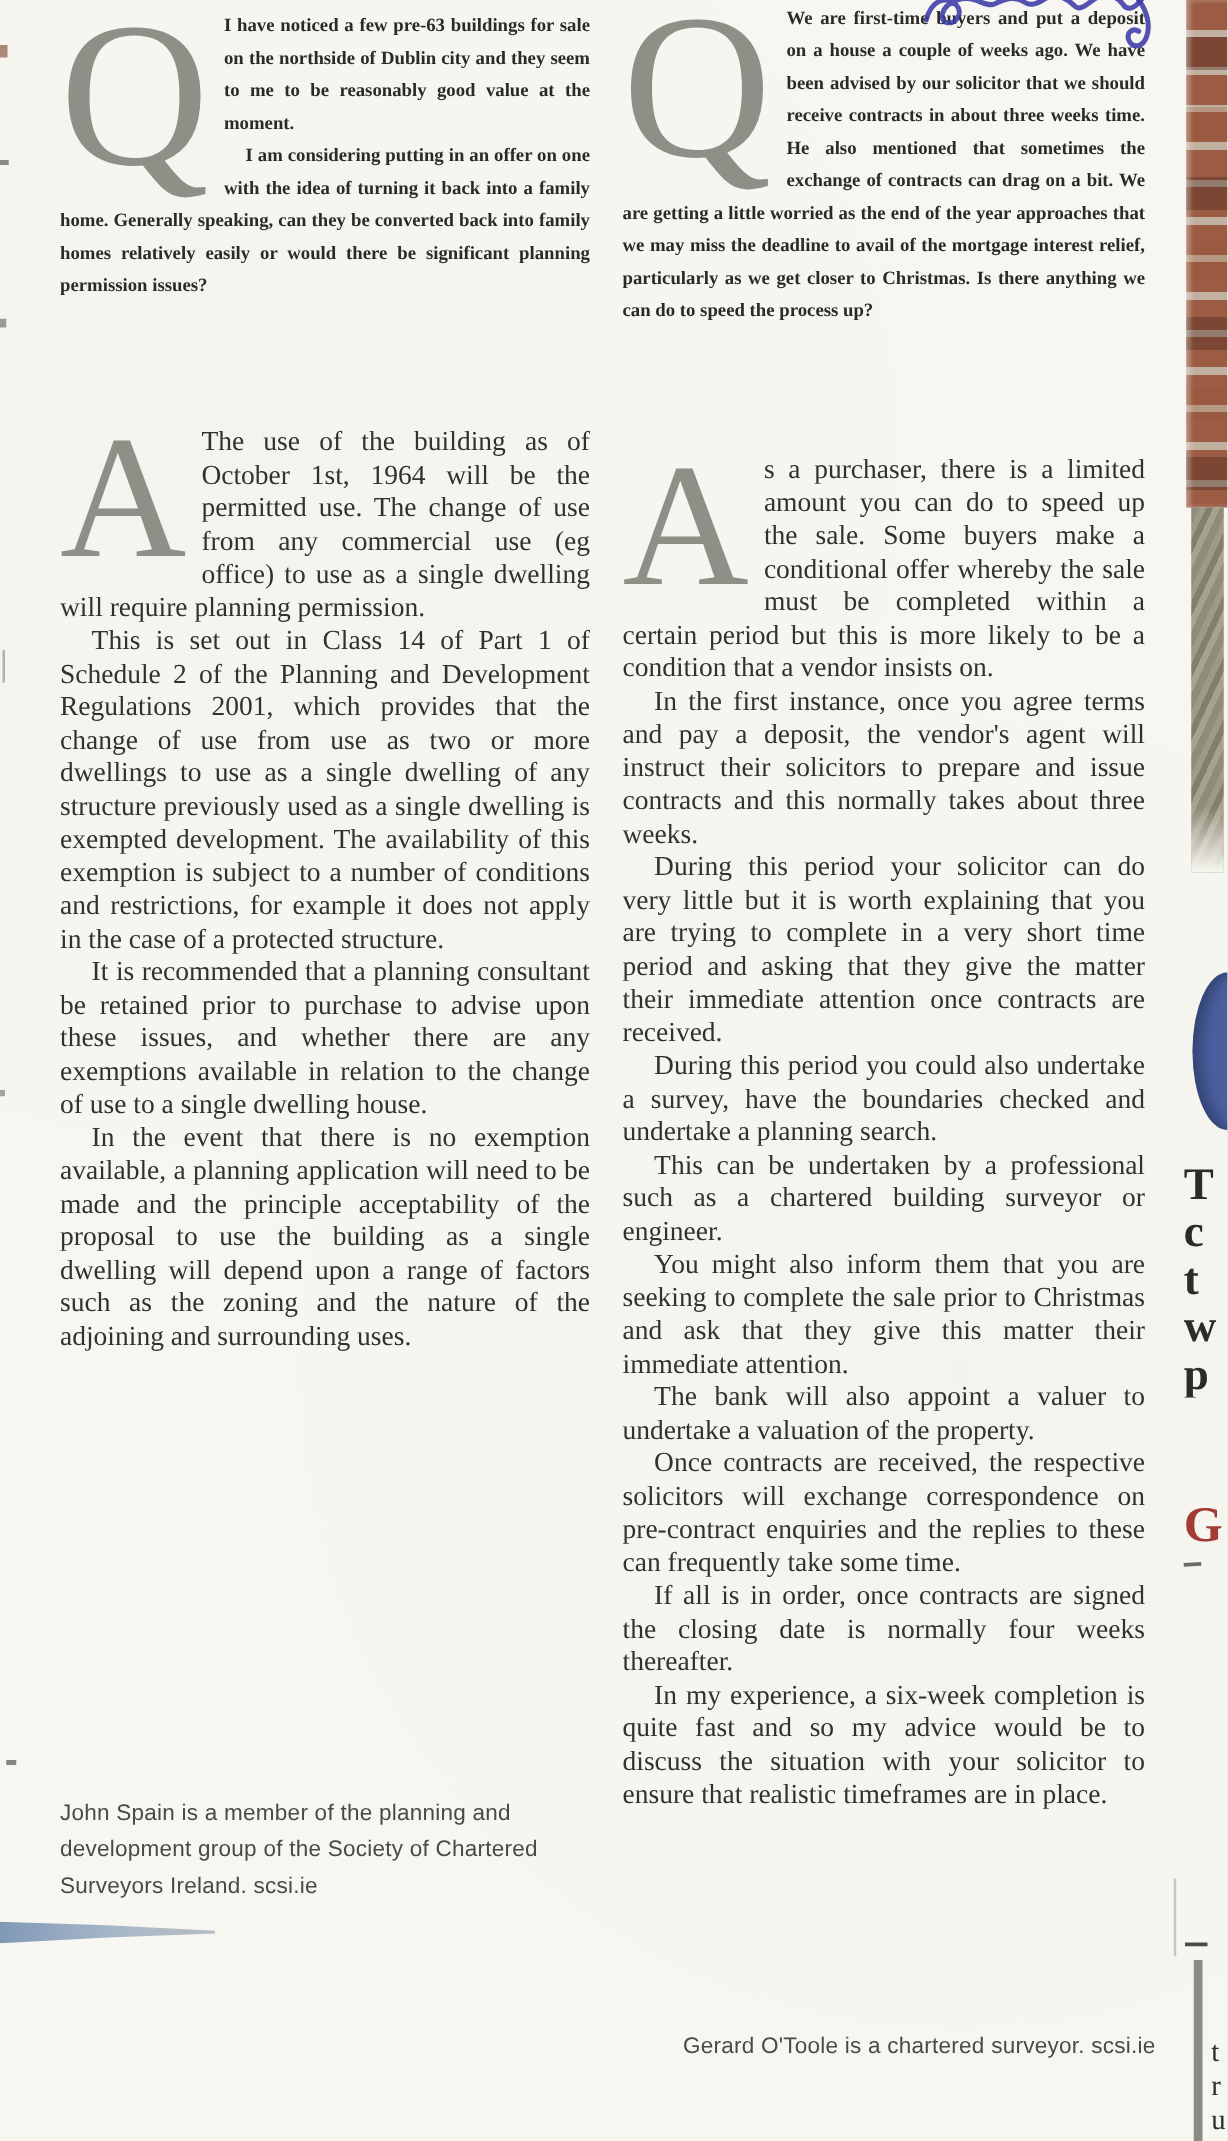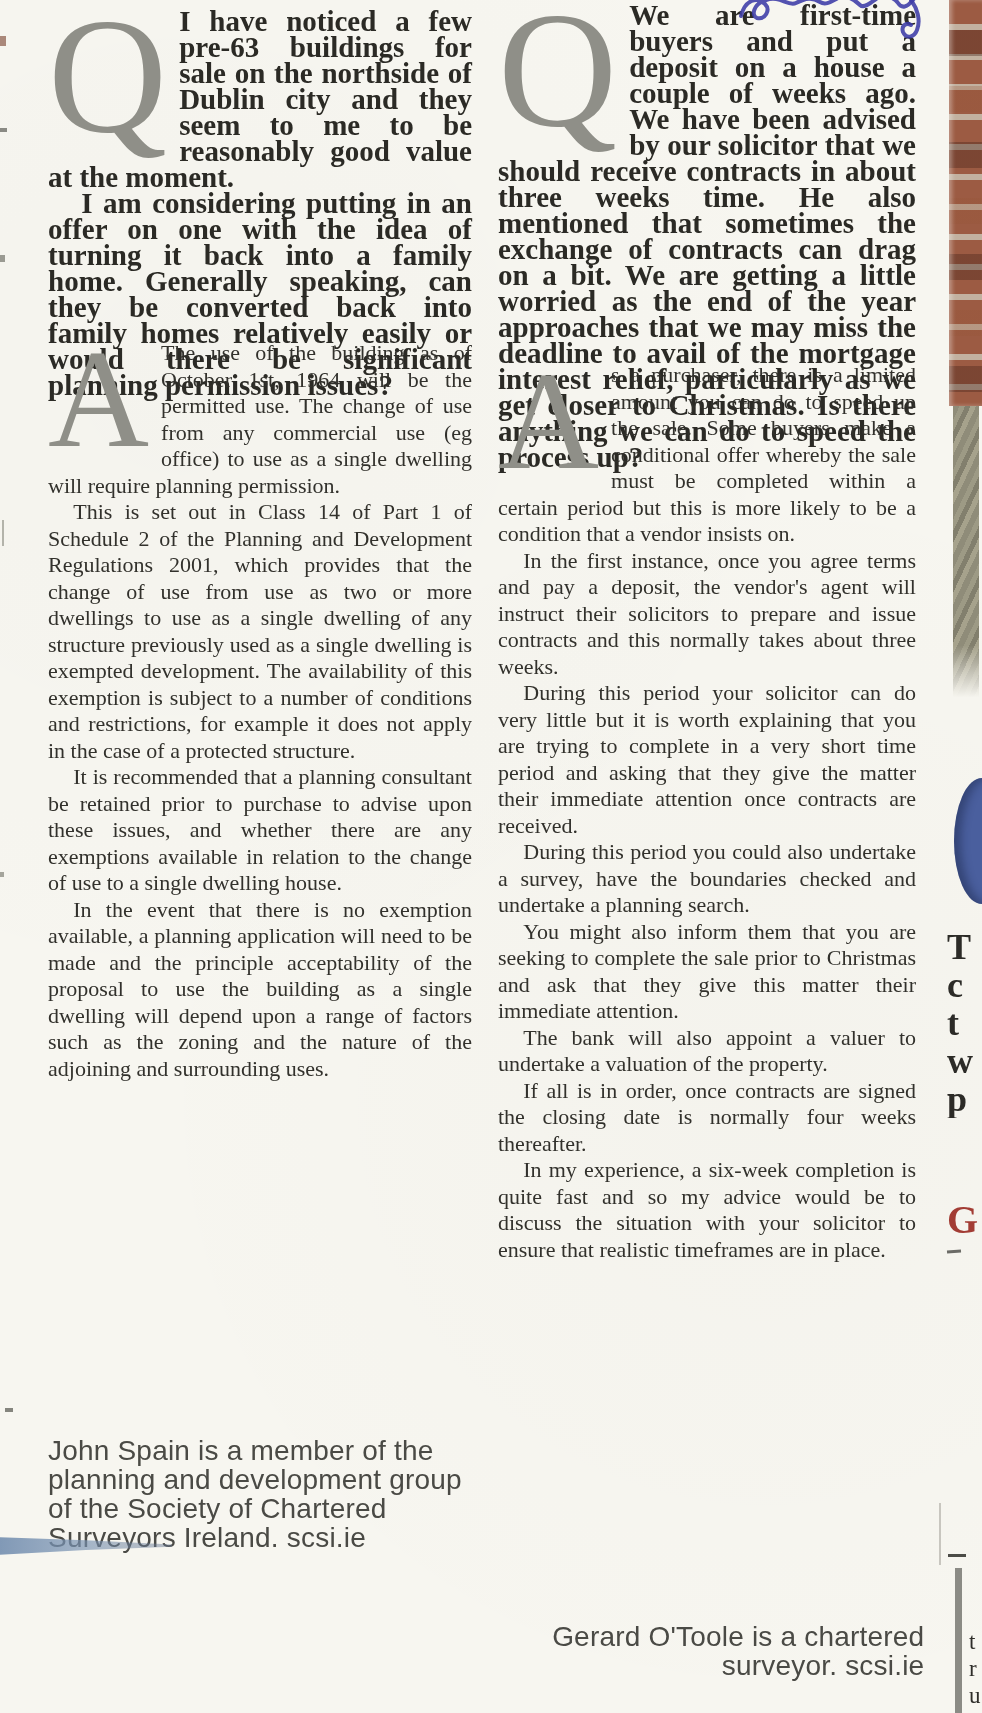--- a/index.html
+++ b/index.html
@@ -14,30 +14,30 @@
     color:#32312c;
   }
   .col{position:absolute;}
   .col-left{left:48px;top:8px;width:424px;}
   .col-right{left:498px;top:2px;width:418px;}
   .qblock,.ablock{position:absolute;left:0;width:100%;}
   .qblock{top:0;}
   .col-left .ablock{top:332px;max-height:1085px;overflow:hidden;}
   .col-right .ablock{top:360px;max-height:1252px;overflow:hidden;}
   p.q,p.a{margin:0;text-align:justify;}
-  p.q{font-weight:700;font-size:29px;line-height:26px;color:#2b2a25;}
+  p.q{font-weight:700;font-size:15px;line-height:26px;color:#2b2a25;}
   p.a{font-size:22px;line-height:26.5px;}
   p.indent{text-indent:1.15em;}
   .dc{float:left;font-family:"Liberation Serif",serif;color:#8f8f88;font-weight:400;}
   .dc-q{font-size:165px;line-height:.78;margin:4px 12px 0 0;}
   .dc-a{font-size:140px;line-height:.7;margin:10px 12px 0 0;}
   .byline{
     position:absolute;left:0;width:102%;margin:0;
     font-family:"Liberation Sans", sans-serif;
-    font-size:28px;line-height:29px;color:#4a4a45;letter-spacing:.2px;
+    font-size:18px;line-height:29px;color:#4a4a45;letter-spacing:.2px;
   }
   .col-left .byline{top:1428px;}
   .col-right .byline{top:1620px;text-align:right;}
 
   
   .pen-scribble{position:absolute;left:735px;top:-8px;width:205px;height:52px;}
   .brick-strip{
     position:absolute;right:0;top:0;width:33px;height:406px;
     background-color:#c2b1a0;
     background-image:
@@ -114,22 +114,24 @@
     <div class="qblock">
       <span class="dc dc-q">Q</span>
       <p class="q">We are first-time buyers and put a deposit on a house a couple of weeks ago. We have been advised by our solicitor that we should receive contracts in about three weeks time. He also mentioned that sometimes the exchange of contracts can drag on a bit. We are getting a little worried as the end of the year approaches that we may miss the deadline to avail of the mortgage interest relief, particularly as we get closer to Christmas. Is there anything we can do to speed the process up?</p>
     </div>
     <div class="ablock">
       <span class="dc dc-a">A</span>
       <p class="a">s a purchaser, there is a limited amount you can do to speed up the sale. Some buyers make a conditional offer whereby the sale must be completed within a certain period but this is more likely to be a condition that a vendor insists on.</p>
       <p class="a indent">In the first instance, once you agree terms and pay a deposit, the vendor's agent will instruct their solicitors to prepare and issue contracts and this normally takes about three weeks.</p>
       <p class="a indent">During this period your solicitor can do very little but it is worth explaining that you are trying to complete in a very short time period and asking that they give the matter their immediate attention once contracts are received.</p>
       <p class="a indent">During this period you could also undertake a survey, have the boundaries checked and undertake a planning search.</p>
+      <p class="a indent">This can be undertaken by a professional such as a chartered building surveyor or engineer.</p>
       <p class="a indent">You might also inform them that you are seeking to complete the sale prior to Christmas and ask that they give this matter their immediate attention.</p>
       <p class="a indent">The bank will also appoint a valuer to undertake a valuation of the property.</p>
+      <p class="a indent">Once contracts are received, the respective solicitors will exchange correspondence on pre-contract enquiries and the replies to these can frequently take some time.</p>
       <p class="a indent">If all is in order, once contracts are signed the closing date is normally four weeks thereafter.</p>
       <p class="a indent">In my experience, a six-week completion is quite fast and so my advice would be to discuss the situation with your solicitor to ensure that realistic timeframes are in place.</p>
     </div>
     <p class="byline">Gerard O'Toole is a chartered surveyor. scsi.ie</p>
   </section>
 
   <svg class="pen-scribble" viewBox="0 0 205 52" aria-hidden="true">
     <path d="M6 24 C10 8,22 4,30 12 C36 18,30 28,22 26 C16 24,18 12,31 8 C45 3,53 15,61 11 C71 6,77 5,85 10 C91 14,97 9,103 6 C111 3,119 7,125 13 C129 17,135 11,141 7 C149 2,159 5,163 11 C167 17,172 15,177 9 L182 3" fill="none" stroke="#3c3ba6" stroke-width="4" stroke-linecap="round" opacity="0.88"></path>
     <path d="M176 8 C182 16,186 28,182 38 C179 46,171 47,168 40 C166 34,171 30,176 33" fill="none" stroke="#3c3ba6" stroke-width="4" stroke-linecap="round" opacity="0.88"></path>
   </svg>

